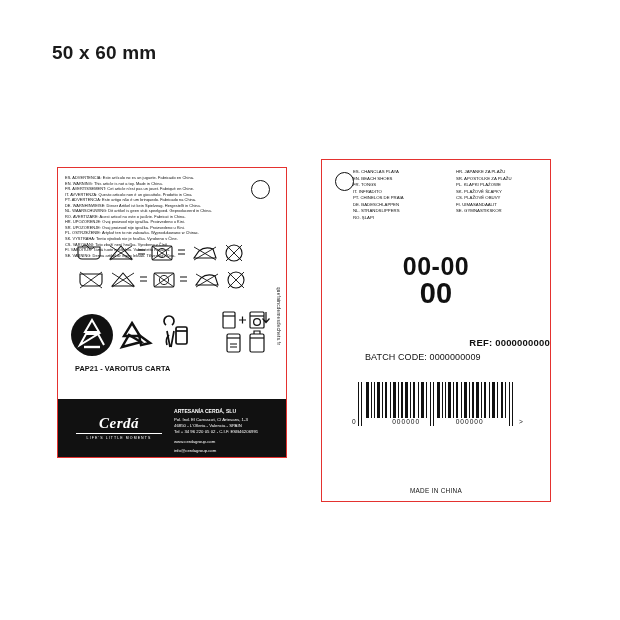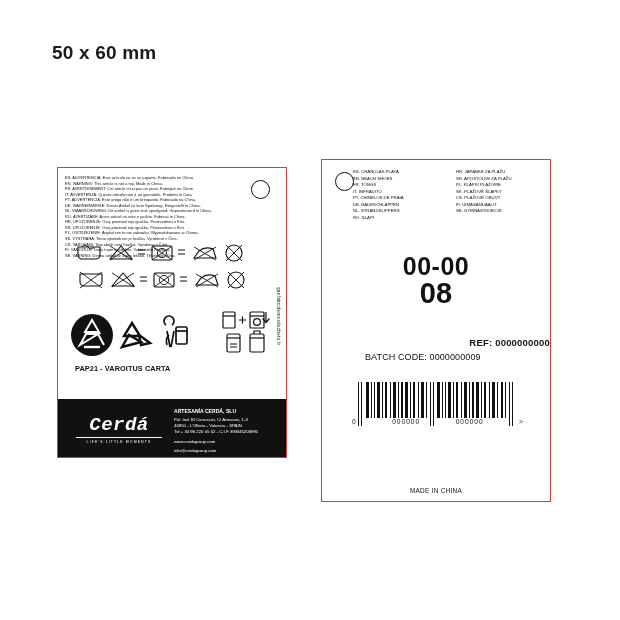--- a/index.html
+++ b/index.html
@@ -134,22 +134,22 @@
     box-sizing: border-box;
   }
   .brand {
     position: absolute;
     left: 18px;
     top: 17px;
     width: 86px;
     text-align: center;
   }
   .brand-name {
-    font-family: Liberation Mono, monospace;
-    font-size: 19px;
+    font-family: Liberation Serif, serif;
+    font-size: 15px;
     font-style: italic;
     font-weight: bold;
     letter-spacing: 0.5px;
     line-height: 1;
   }
   .brand-rule {
     height: 1px;
     background: #ffffff;
     margin: 2px 0 2px 0;
   }
@@ -449,21 +449,21 @@
           <div class="lang-line">PL. KLAPKI PLAŻOWE</div>
           <div class="lang-line">SK. PLÁŽOVÉ ŠĽAPKY</div>
           <div class="lang-line">CS. PLÁŽOVÉ OBUVY</div>
           <div class="lang-line">FI. UIMASANDAALIT</div>
           <div class="lang-line">SE. GYMNASTIKSKOR</div>
         </div>
       </div>
     </div>
 
     <div class="code-big">00-00</div>
-    <div class="code-big2">08</div>
+    <div class="code-big2">00</div>
 
     <div class="ref-line">REF: 0000000000</div>
     <div class="batch-line">BATCH CODE: 0000000009</div>
 
     <div class="barcode-wrap">
       <svg class="icon-svg" width="158" height="44" viewBox="0 0 158 44" shape-rendering="crispEdges">
         <g fill="#111">
           <rect x="0" y="0" width="1.4" height="44"></rect>
             <rect x="3" y="0" width="1.4" height="44"></rect>
           <rect x="8" y="0" width="2.6" height="36"></rect>

